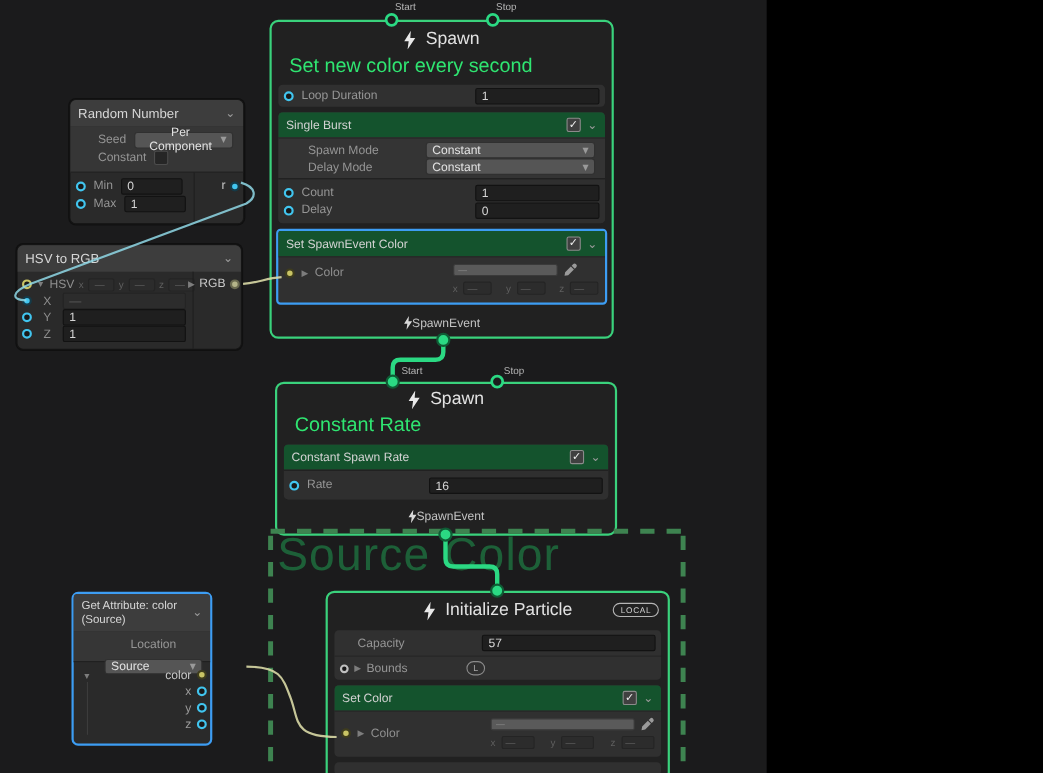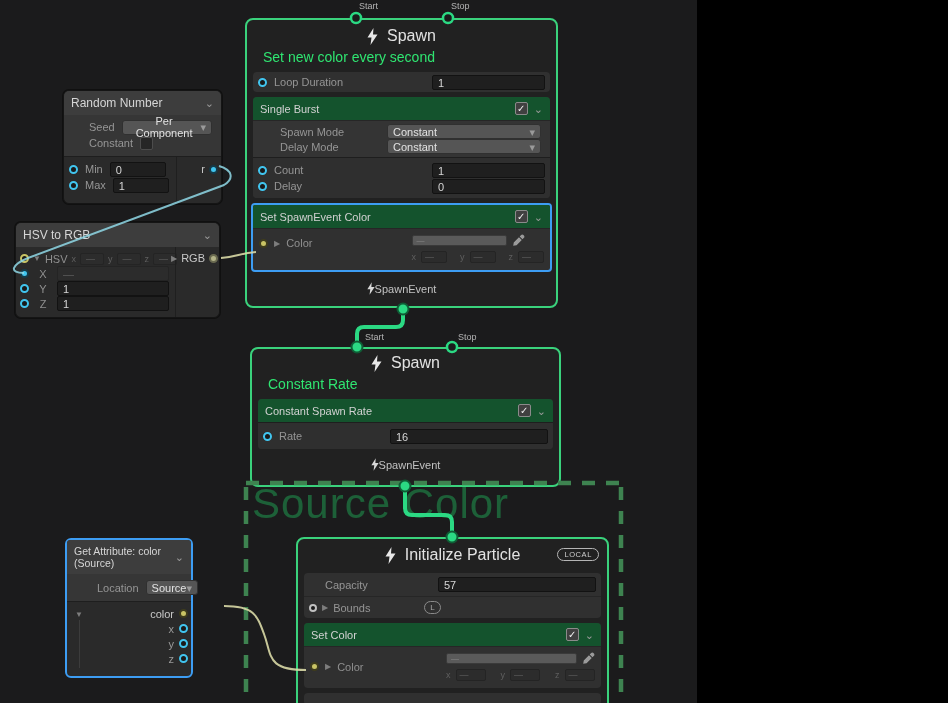--- a/index.html
+++ b/index.html
@@ -33,21 +33,21 @@
   .p-cyan{border:2px solid #41c5ef;background:#191919;}
   .p-cyan-f{background:#41c5ef;border:2px solid #153a48;}
   .p-yel{border:2px solid #c9c465;background:#191919;}
   .p-yel-f{background:#c9c465;border:2px solid #3e3c1d;}
   .p-gray{border:2px solid #c0c0c0;background:#191919;}
   .tri{color:#7d7d7d;font-size:8px;flex:none;}
 
   
   .ctx-title{display:flex;align-items:center;justify-content:center;gap:9px;padding-top:7px;
     color:#e2e2e2;font-size:16px;}
-  .ctx-sub{padding:4px 0 2px 16px;font-size:14px;color:#2fe571;}
+  .ctx-sub{padding:4px 0 2px 16px;font-size:18px;color:#2fe571;}
   .blk{background:#303030;border-radius:4px;margin:5px 6px;overflow:hidden;}
   .blk.selected{border:2px solid #3d9df3;margin:4px 4px;}
   .blk-head{display:flex;align-items:center;background:#14532d;padding:5px 7px;color:#d2d2d2;gap:6px;}
   .blk-head .t{flex:1;}
   .checkbox{box-sizing:border-box;width:13px;height:13px;background:#404040;border:1px solid #8b8b8b;
     border-radius:2px;color:#efefef;font-size:10px;line-height:11px;text-align:center;flex:none;}
   .checkbox.empty{background:#262626;border-color:#4c4c4c;color:transparent;}
   .subsec{background:#343434;padding:3px 4px;border-top:1px solid #262626;}
   .inputsec{background:#2f2f2f;padding:4px 0;border-top:1px solid #1e1e1e;}
   .row .val{width:113px;flex:none;}
@@ -335,21 +335,21 @@
 
     <div class="blk" style="height:12px;"></div>
   </div>
 
   <div class="node op selected" style="left:65px;top:538px;width:128px;">
     <div class="op-header" style="font-size:10.5px;">
       <span>Get Attribute: color (Source)</span>
       <span class="chev">⌄</span>
     </div>
     <div class="op-settings" style="padding:6px 4px;">
-      <div class="row" style="padding-left:26px;height:15px;">
+      <div class="row" style="padding-left:26px;height:15px;flex-direction:column;">
         <span class="lbl">Location</span>
         <span class="ddown" style="width:89px;">
           <span>Source</span>
           <span class="chev">▾</span>
         </span>
       </div>
     </div>
     <div class="op-body" style="height:66px;">
       <span class="tri" style="position:absolute;left:8px;top:8px;">▼</span>
       <div style="position:absolute;left:12px;top:18px;bottom:8px;border-left:1px solid #3c3c3c;"></div>

